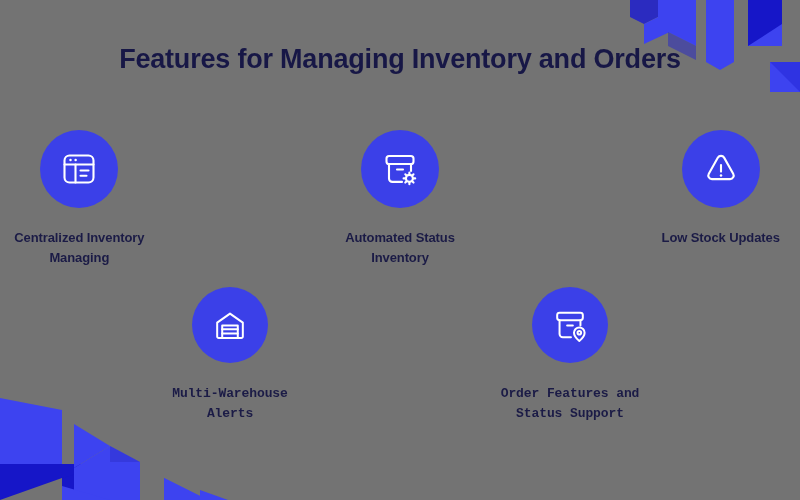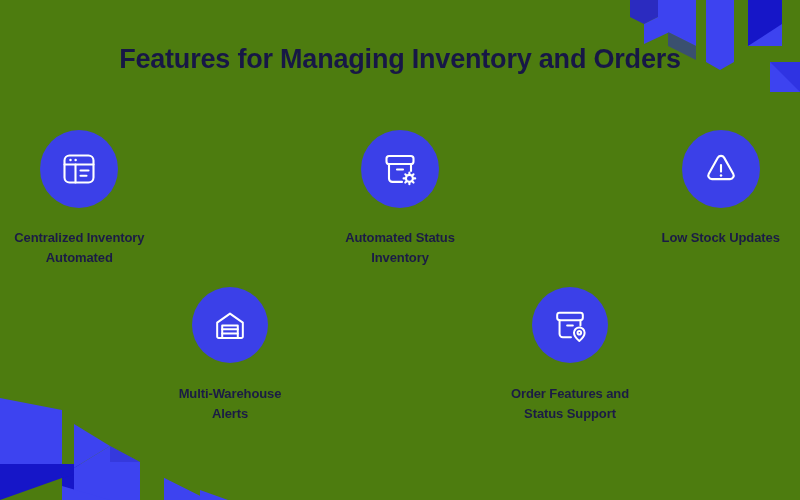--- a/index.html
+++ b/index.html
@@ -5,21 +5,21 @@
   * { margin:0; padding:0; box-sizing:border-box; }
   html, body {
     width:800px; height:500px;
     background:#ffffff;
     font-family:"Liberation Sans", sans-serif;
     overflow:hidden;
   }
   #slide {
     position:relative;
     width:800px; height:500px;
-    background:#4d7c0f;
+    background:#737373;
     overflow:hidden;
   }
 
   
   .deco {
     position:absolute;
     pointer-events:none;
   }
   #deco-top-right { top:0; right:0; width:170px; height:92px; }
   #deco-bottom-left { bottom:0; left:0; width:270px; height:110px; }
@@ -65,21 +65,21 @@
 
   .feature-label {
     margin-top:20px;
     font-size:13px;
     font-weight:bold;
     line-height:1.55;
     color:#1B1B46;
     text-align:center;
     letter-spacing:-0.1px;
   }
-  #row-2 .feature-label { margin-top:21px; }
+  #row-2 .feature-label { margin-top:21px;font-family:Liberation Mono, monospace; }
 </style>
 </head>
 <body>
 
 <div id="slide">
 
   <svg class="deco" id="deco-top-right" viewBox="0 0 170 92">
     <polygon points="0,0 28,0 28,17 14,24 0,17" fill="#2B2BC0"></polygon>
     <polygon points="14,24 28,17 28,0 44,0 44,30 14,44" fill="#3D43F0"></polygon>
     <polygon points="38,0 66,0 66,46 38,32" fill="#3D43F0"></polygon>
@@ -104,21 +104,21 @@
             <line x1="16.5" y1="15.5" x2="16.5" y2="33.5"></line>
             <circle cx="11.5" cy="11" r="1.25" fill="#ffffff" stroke="none"></circle>
             <circle cx="16.6" cy="11" r="1.25" fill="#ffffff" stroke="none"></circle>
             <line x1="21.5" y1="21.5" x2="29.5" y2="21.5"></line>
             <line x1="21.5" y1="26.8" x2="27.5" y2="26.8"></line>
           </svg>
         </span>
       </div>
       <div class="feature-label">
         <span>Centralized Inventory</span><br>
-        <span>Automated</span>
+        <span>Managing</span>
       </div>
     </div>
 
     <div class="feature">
       <div class="circle">
         <span>
           <svg width="40" height="40" viewBox="0 0 40 40" fill="none" stroke="#ffffff" stroke-width="2.1" stroke-linecap="round" stroke-linejoin="round">
             <rect x="6.5" y="7" width="27" height="8" rx="2.6"></rect>
             <path d="M9 15 V29.5 a3.4 3.4 0 0 0 3.4 3.4 H22"></path>
             <path d="M31 15 V22"></path>

